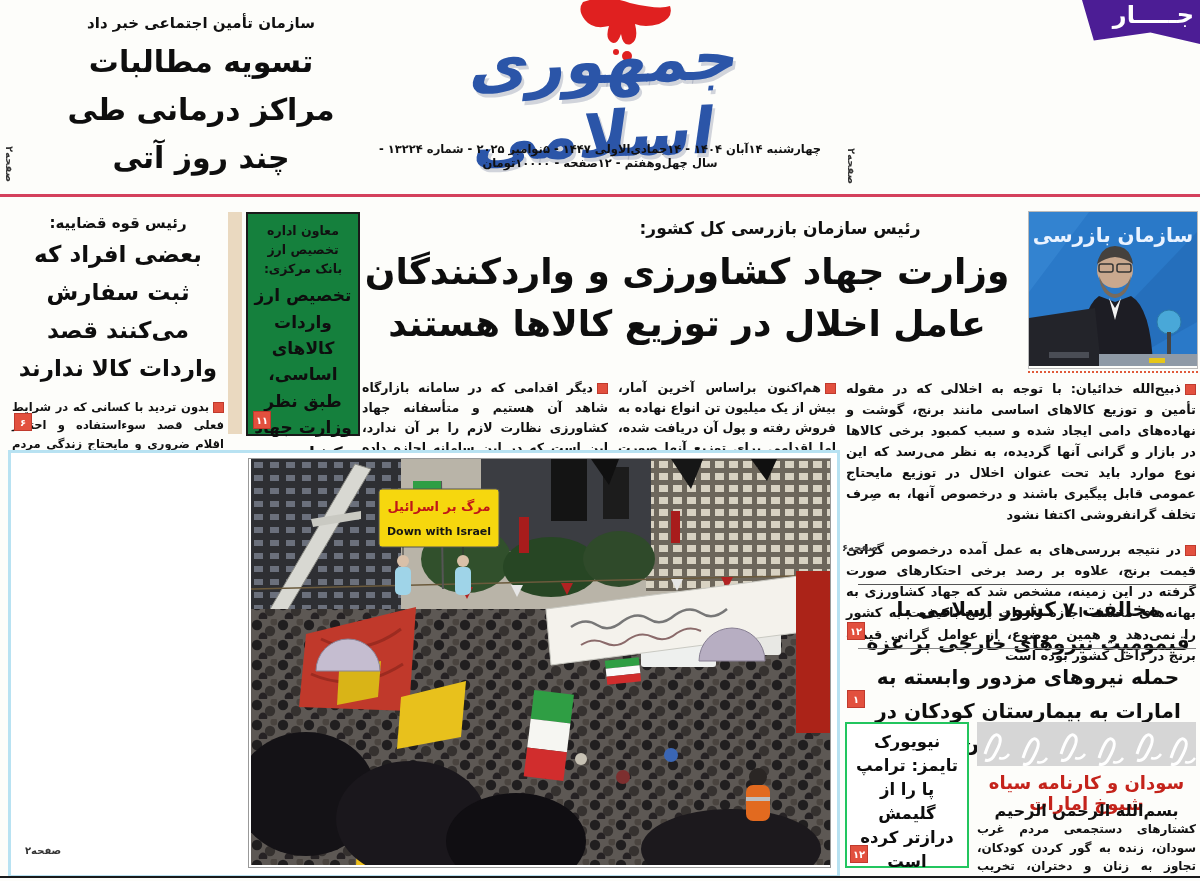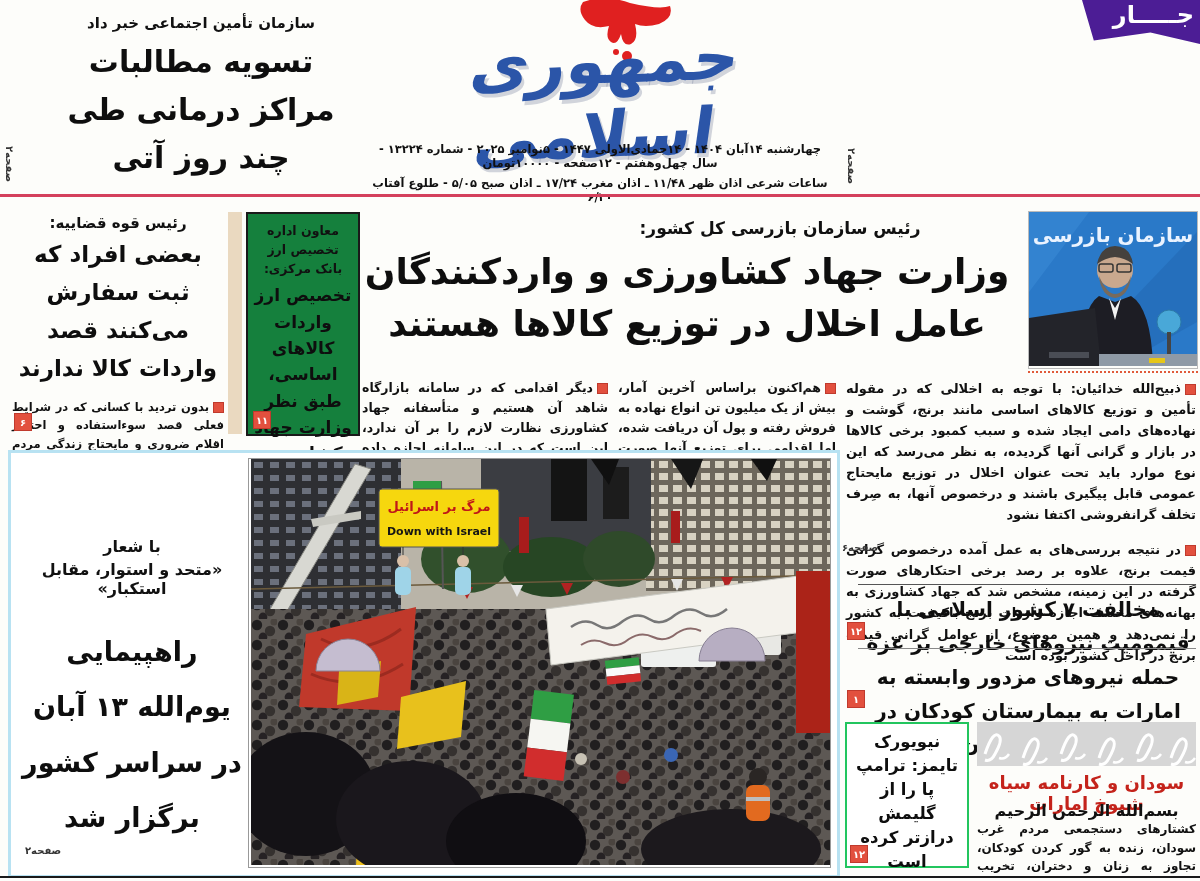--- a/index.html
+++ b/index.html
@@ -35,21 +35,20 @@
   <div class="abs" style="left:380px;top:0;width:440px;height:138px;">
     <svg class="abs" style="left:195px;top:0;" width="100" height="66" viewBox="0 0 100 66">
       <path fill="#e02020" d="M8 2 Q30 -6 55 3 Q85 10 95 6 Q99 18 84 24 Q70 28 60 24 Q64 40 56 44 Q48 47 46 34 Q42 46 36 42 Q30 38 34 26 Q18 30 10 20 Q2 10 8 2 Z"></path>
       <circle cx="52" cy="56" r="5" fill="#e02020"></circle>
       <circle cx="41" cy="52" r="3" fill="#e02020"></circle>
     </svg>
     <div class="abs ctr masthead-txt" style="left:0;top:24px;width:440px;font-size:64px;">جمهوری اسلامی</div>
   </div>
   <div class="abs ctr" style="left:372px;top:142px;width:456px;">
     <div style="font-size:11.5px;font-weight:bold;">چهارشنبه ۱۴آبان ۱۴۰۴ - ۱۴جمادی‌الاولی ۱۴۴۷ - ۵نوامبر ۲۰۲۵ - شماره ۱۳۲۲۴ - سال چهل‌وهفتم - ۱۲صفحه - ۱۰۰۰۰تومان</div>
-    <div style="font-size:11.5px;font-weight:bold;margin-top:6px;letter-spacing:.5px;">ساعات شرعی  اذان ظهر ۱۱/۴۸ ـ اذان مغرب ۱۷/۲۴ ـ اذان صبح ۵/۰۵ - طلوع آفتاب ۶/۳۰</div>
   </div>
 
   <div class="abs ctr" style="left:42px;top:14px;width:318px;">
     <div class="kicker" style="font-size:15px;">سازمان تأمین اجتماعی خبر داد</div>
     <div class="hl" style="font-size:30px;line-height:1.6;margin-top:6px;">تسویه مطالبات مراکز درمانی طی چند روز آتی</div>
   </div>
   <div class="abs pref pref-v" style="left:4px;top:146px;">صفحه۲</div>
 
   <div class="abs" style="left:0;top:194px;width:1200px;height:3px;background:#d4405c;"></div>
 
@@ -111,25 +110,20 @@
   <div class="abs" style="left:228px;top:212px;width:14px;height:222px;background:#ead9c0;"></div>
 
   <div class="abs" style="left:246px;top:212px;width:110px;height:220px;border:2px solid #1a1a1a;background:#15803d;">
     <div class="ctr kicker" style="font-size:12.5px;line-height:1.5;margin-top:8px;padding:0 4px;">معاون اداره تخصیص ارز بانک مرکزی:</div>
     <div class="ctr hl" style="font-size:17px;line-height:1.55;margin-top:4px;padding:0 3px;">تخصیص ارز واردات کالاهای اساسی، طبق نظر وزارت جهاد کشاورزی انجام می‌شود</div>
     <div class="abs badge" style="left:5px;bottom:5px;">۱۱</div>
   </div>
 
   <div class="abs" style="left:8px;top:450px;width:826px;height:422px;border:3px solid #b8e2f2;background:#fff;">
 
-    <div class="abs ctr" style="left:6px;top:84px;width:230px;">
-      <div class="kicker" style="font-size:16px;">با شعار</div>
-      <div class="kicker" style="font-size:16px;margin-top:4px;">«متحد و استوار، مقابل استکبار»</div>
-      <div class="hl" style="font-size:27px;line-height:2.05;margin-top:26px;">راهپیمایی یوم‌الله ۱۳ آبان در سراسر کشور برگزار شد</div>
-    </div>
     <div class="abs pref" style="left:14px;top:392px;">صفحه۲</div>
 
     <div class="abs" style="left:237px;top:5px;width:581px;height:408px;border:1px solid #999;">
       <svg width="579" height="406" viewBox="0 0 579 406" preserveAspectRatio="none">
         <defs>
           <pattern id="win" width="16" height="13" patternUnits="userSpaceOnUse">
             <rect width="16" height="13" fill="none"></rect>
               <rect x="3" y="3" width="9" height="6" fill="#6b707c"></rect>
           </pattern>
           <pattern id="win2" width="14" height="12" patternUnits="userSpaceOnUse">

